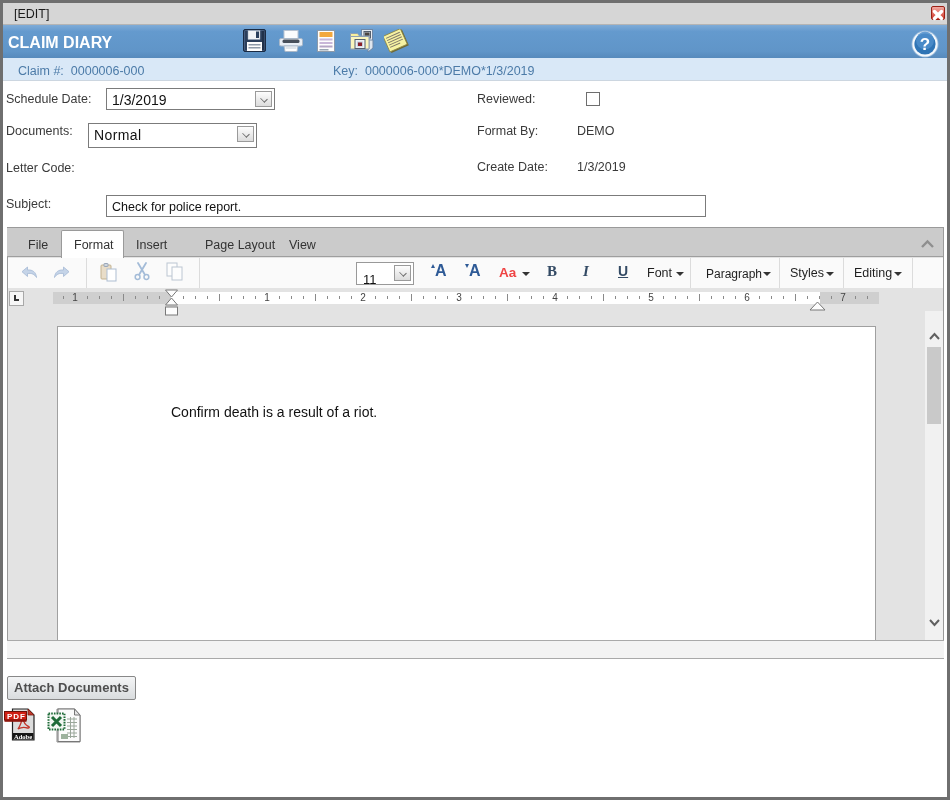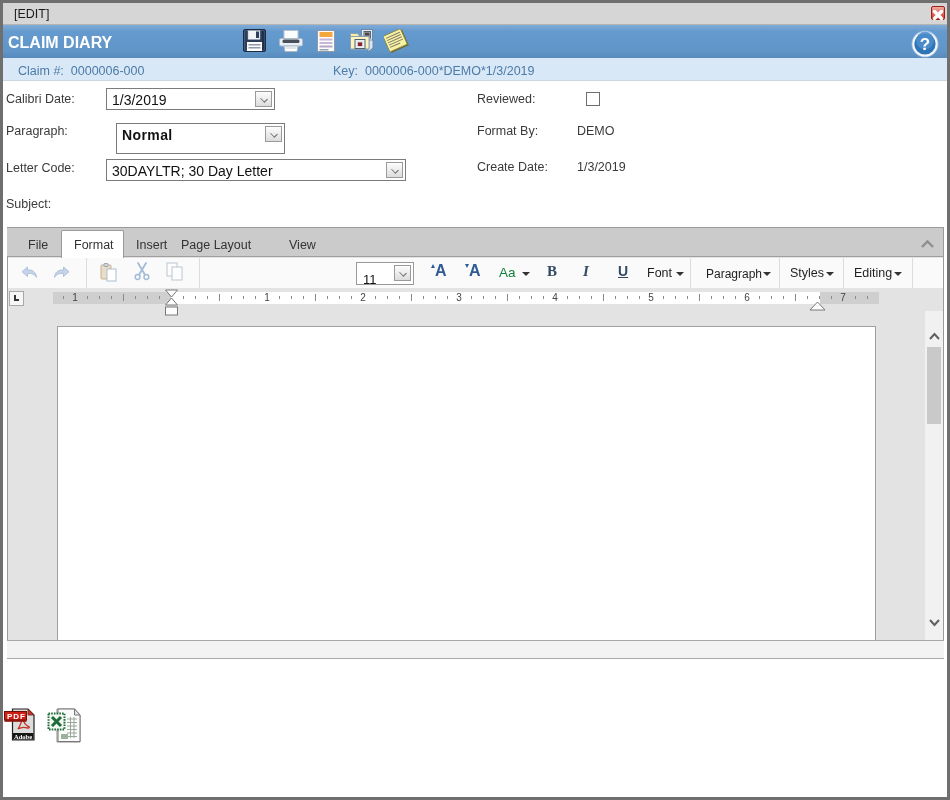--- a/index.html
+++ b/index.html
@@ -125,57 +125,54 @@
       <circle cx="14" cy="14" r="10.6" fill="#2f74b5"></circle>
       <circle cx="14" cy="10.5" r="9" fill="#4e8ecb" opacity="0.85"></circle>
       <text x="14" y="20" font-size="17" font-weight="bold" fill="#fff" text-anchor="middle" font-family="Liberation Sans">?</text>
     </svg>
   </div>
 
   <div class="abs" id="keystrip"></div>
   <div class="abs keytext" style="left:18px;">Claim #:&nbsp; 0000006-000</div>
   <div class="abs keytext" style="left:333px;">Key:&nbsp; 0000006-000*DEMO*1/3/2019</div>
 
-  <div class="abs lbl" style="left:6px; top:92px;">Calibri Date:</div>
-  <div class="abs lbl" style="left:6px; top:124px;">Paragraph:</div>
+  <div class="abs lbl" style="left:6px; top:92px;">Schedule Date:</div>
+  <div class="abs lbl" style="left:6px; top:124px;">Documents:</div>
   <div class="abs lbl" style="left:6px; top:161px;">Letter Code:</div>
   <div class="abs lbl" style="left:6px; top:197px;">Subject:</div>
   <div class="abs lbl" style="left:477px; top:92px;">Reviewed:</div>
   <div class="abs lbl" style="left:477px; top:124px;">Format By:</div>
   <div class="abs lbl" style="left:577px; top:124px;">DEMO</div>
   <div class="abs lbl" style="left:477px; top:160px;">Create Date:</div>
   <div class="abs lbl" style="left:577px; top:160px;">1/3/2019</div>
   <div class="abs" id="checkbox"></div>
 
   <div class="abs combo" style="left:106px; top:88px; width:169px; height:22px;">
     <span class="txt" style="font-size:14px; top:3px;">1/3/2019</span>
       <span class="cbtn">
         <span class="chev"></span>
       </span>
   </div>
-  <div class="abs combo" style="left:116px; top:123px; width:169px; height:31px;font-weight:bold;">
+  <div class="abs combo" style="left:88px; top:123px; width:169px; height:25px;">
     <span class="txt" style="font-size:14px; top:3px; letter-spacing:0.4px;">Normal</span>
       <span class="cbtn">
         <span class="chev"></span>
       </span>
   </div>
-  <div class="abs combo" style="left:106px; top:159px; width:300px; height:22px;">
-    <span class="txt" style="font-size:14px; top:3px;">30DAYLTR; 30 Day Letter</span>
-      <span class="cbtn">
-        <span class="chev"></span>
-      </span>
+  <div class="abs combo" style="left:106px; top:195px; width:600px; height:22px;">
+    <span class="txt" style="top:4px;">Check for police report.</span>
   </div>
 
   <div class="abs" id="editor"></div>
   <div class="abs" id="tabrow"></div>
   <div class="abs" id="activetab"></div>
   <div class="abs tab" style="left:28px;">File</div>
   <div class="abs tab" style="left:74px;">Format</div>
   <div class="abs tab" style="left:136px;">Insert</div>
-  <div class="abs tab" style="left:181px;">Page Layout</div>
+  <div class="abs tab" style="left:205px;">Page Layout</div>
   <div class="abs tab" style="left:289px;">View</div>
   <div class="abs" style="left:920px; top:235px;">
     <svg width="15" height="10" viewBox="0 0 15 10">
         <path d="M2 8 L7.5 2.5 L13 8" stroke="#8f8f8f" stroke-width="2.4" fill="none"></path>
       </svg>
   </div>
 
   <div class="abs" id="toolbar"></div>
   <div class="abs tsep" style="left:86px;"></div>
   <div class="abs tsep" style="left:199px;"></div>
@@ -217,21 +214,21 @@
     <span class="txt">11</span>
       <span class="cbtn" style="top:2px; right:2px;">
         <span class="chev"></span>
       </span>
   </div>
 
   <div class="abs" style="left:435px; top:262px; font-size:16px; font-weight:bold; color:#2e5a96;">A</div>
   <div class="abs" style="left:469px; top:262px; font-size:16px; font-weight:bold; color:#2e5a96;">A</div>
   <div class="abs" style="left:431px; top:264px; width:0; height:0; border-left:2.5px solid transparent; border-right:2.5px solid transparent; border-bottom:4px solid #2e5a96;"></div>
   <div class="abs" style="left:465px; top:264px; width:0; height:0; border-left:2.5px solid transparent; border-right:2.5px solid transparent; border-top:4px solid #2e5a96;"></div>
-  <div class="abs" style="left:499px; top:265px; font-size:13.5px; font-weight:normal; color:#15803d;">Aa</div>
+  <div class="abs" style="left:499px; top:265px; font-size:13.5px; font-weight:bold; color:#ef4444;">Aa</div>
   <div class="abs caret" style="left:522px; top:272px;"></div>
   <div class="abs" style="left:547px; top:263px; font-size:15px; font-weight:bold; color:#334a64; font-family:'Liberation Serif',serif;">B</div>
   <div class="abs" style="left:583px; top:263px; font-size:15px; font-weight:bold; font-style:italic; color:#334a64; font-family:'Liberation Serif',serif;">I</div>
   <div class="abs" style="left:618px; top:263px; font-size:14px; font-weight:bold; color:#334a64; text-decoration:underline;">U</div>
   <div class="abs tbtext" style="left:647px;">Font</div>
   <div class="abs caret" style="left:676px; top:272px;"></div>
   <div class="abs tbtext" style="left:706px; font-size:12px; top:267px;">Paragraph</div>
   <div class="abs caret" style="left:763px; top:272px;"></div>
   <div class="abs tbtext" style="left:790px;">Styles</div>
   <div class="abs caret" style="left:826px; top:272px;"></div>
@@ -323,34 +320,36 @@
       <rect x="1.5" y="18" width="12" height="8" fill="#fdfdfd" stroke="#787878"></rect>
     </svg>
   </div>
   <div class="abs" style="left:809px; top:297px;">
     <svg width="17" height="10" viewBox="0 0 17 10">
         <path d="M8.5 1 L16 9 L1 9 Z" fill="#fdfdfd" stroke="#787878"></path>
       </svg>
   </div>
 
   <div class="abs" id="contentpage"></div>
+  <div class="abs" id="contenttext">Confirm death is a result of a riot.</div>
   <div class="abs" id="scrollgutter"></div>
   <div class="abs" id="scrollthumb"></div>
   <div class="abs" style="left:928px; top:328px;">
     <svg width="13" height="11" viewBox="0 0 13 11">
         <path d="M2 8 L6.5 3 L11 8" stroke="#606060" stroke-width="2" fill="none"></path>
       </svg>
   </div>
   <div class="abs" style="left:928px; top:614px;">
     <svg width="13" height="11" viewBox="0 0 13 11">
         <path d="M2 3 L6.5 8 L11 3" stroke="#606060" stroke-width="2" fill="none"></path>
       </svg>
   </div>
   <div class="abs" id="footerbar"></div>
 
+  <div class="abs" id="attachbtn">Attach Documents</div>
   <div class="abs" id="pdficon" style="left:4px; top:708px;">
     <svg width="31" height="33" viewBox="0 0 31 33">
       <path d="M8.5 1 L24 1 L30 7 L30 32 L8.5 32 Z" fill="#dcdcdc" stroke="#222" stroke-width="1.2"></path>
       <path d="M24 1 L30 7 L24 7 Z" fill="#c0392b" stroke="#7a1d12" stroke-width="0.8"></path>
       <path d="M14 21 C16.5 17 18 13 17.5 10.5 C17.3 9.3 18.8 9.2 19 10.5 C19.4 13.5 21.5 17 24.5 18.5 C26 19.2 25 20.5 23.5 20 C20.5 19 16.5 19.5 14 21 Z" fill="none" stroke="#c2342a" stroke-width="1.4"></path>
       <rect x="0.5" y="3.5" width="22" height="8.5" fill="#cf1f14" stroke="#6d0f07"></rect>
       <rect x="0.5" y="12" width="22" height="1.8" fill="#8f140c"></rect>
       <text x="3" y="10.5" font-size="8" font-weight="bold" fill="#fff" font-family="Liberation Sans" letter-spacing="1">PDF</text>
       <rect x="9" y="25" width="20.5" height="6.5" fill="#161616"></rect>
       <text x="10" y="30.5" font-size="6.5" font-weight="bold" fill="#fff" font-family="Liberation Serif">Adobe</text>

